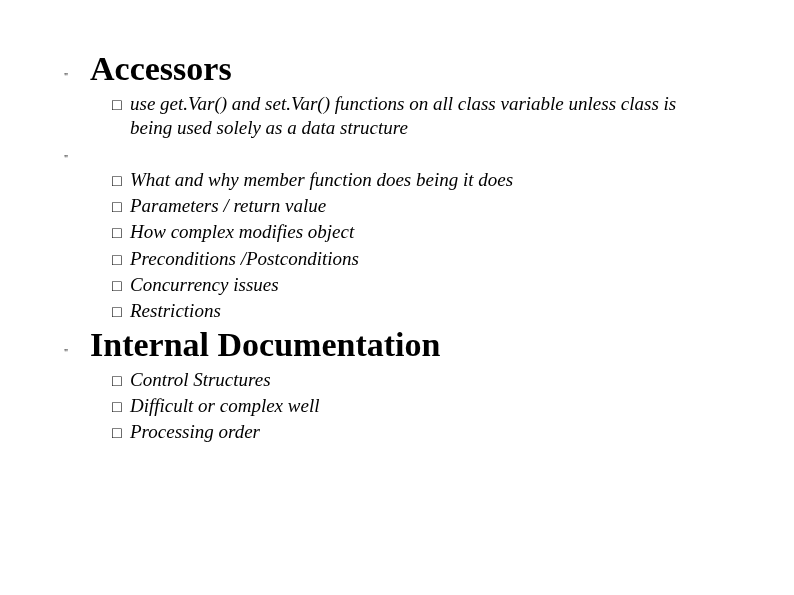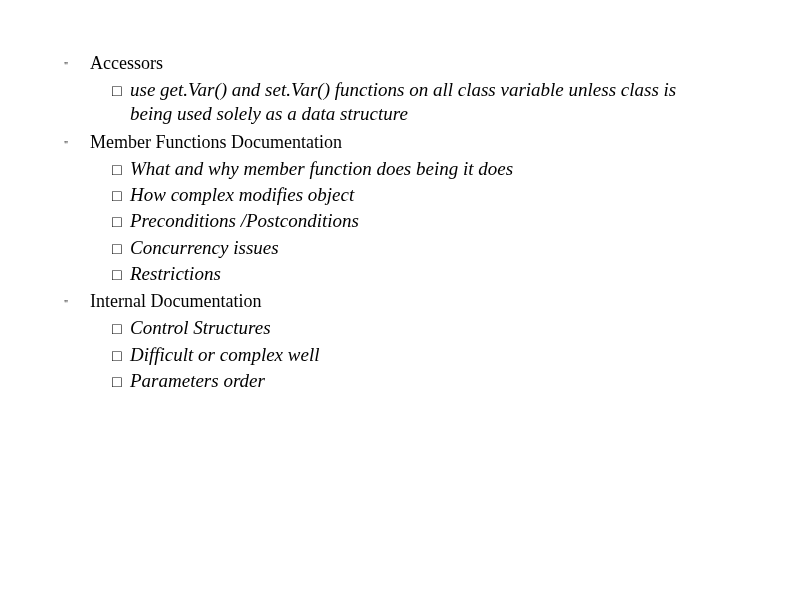--- a/index.html
+++ b/index.html
@@ -24,22 +24,22 @@
       margin-bottom: 4px;
     }
     .bullet-marker {
       width: 30px;
       font-size: 10px;
       text-align: left;
       padding-left: 4px;
       padding-top: 10px;
     }
     .section-title {
-      font-size: 18px;
-      font-weight: normal;
+      font-size: 34px;
+      font-weight: bold;
     }
     .section-body {
       padding-left: 52px;
       padding-right: 20px;
       font-style: italic;
     }
     .sub-item {
       font-size: 19px;
       line-height: 1.28;
       margin-bottom: 2px;
@@ -62,34 +62,34 @@
     <div class="section-title">Accessors</div>
   </div>
   <div class="section-body">
     <div class="sub-item"><span class="checkbox">□</span><span>use get.Var() and set.Var() functions on all class variable unless class is being used solely as a data structure</span></div>
   </div>
 </div>
 
 <div class="section">
   <div class="section-header">
     <div class="bullet-marker">"</div>
-    <div class="section-title">Member Functions Documentation</div>
   </div>
   <div class="section-body">
     <div class="sub-item"><span class="checkbox">□</span><span>What and why member function does being it does</span></div>
+    <div class="sub-item"><span class="checkbox">□</span><span>Parameters / return value</span></div>
     <div class="sub-item"><span class="checkbox">□</span><span>How complex modifies object</span></div>
     <div class="sub-item"><span class="checkbox">□</span><span>Preconditions /Postconditions</span></div>
     <div class="sub-item"><span class="checkbox">□</span><span>Concurrency issues</span></div>
     <div class="sub-item"><span class="checkbox">□</span><span>Restrictions</span></div>
   </div>
 </div>
 
 <div class="section">
   <div class="section-header">
     <div class="bullet-marker">"</div>
     <div class="section-title">Internal Documentation</div>
   </div>
   <div class="section-body">
     <div class="sub-item"><span class="checkbox">□</span><span>Control Structures</span></div>
     <div class="sub-item"><span class="checkbox">□</span><span>Difficult or complex well</span></div>
-    <div class="sub-item"><span class="checkbox">□</span><span>Parameters order</span></div>
+    <div class="sub-item"><span class="checkbox">□</span><span>Processing order</span></div>
   </div>
 </div>
 
 </body></html>

